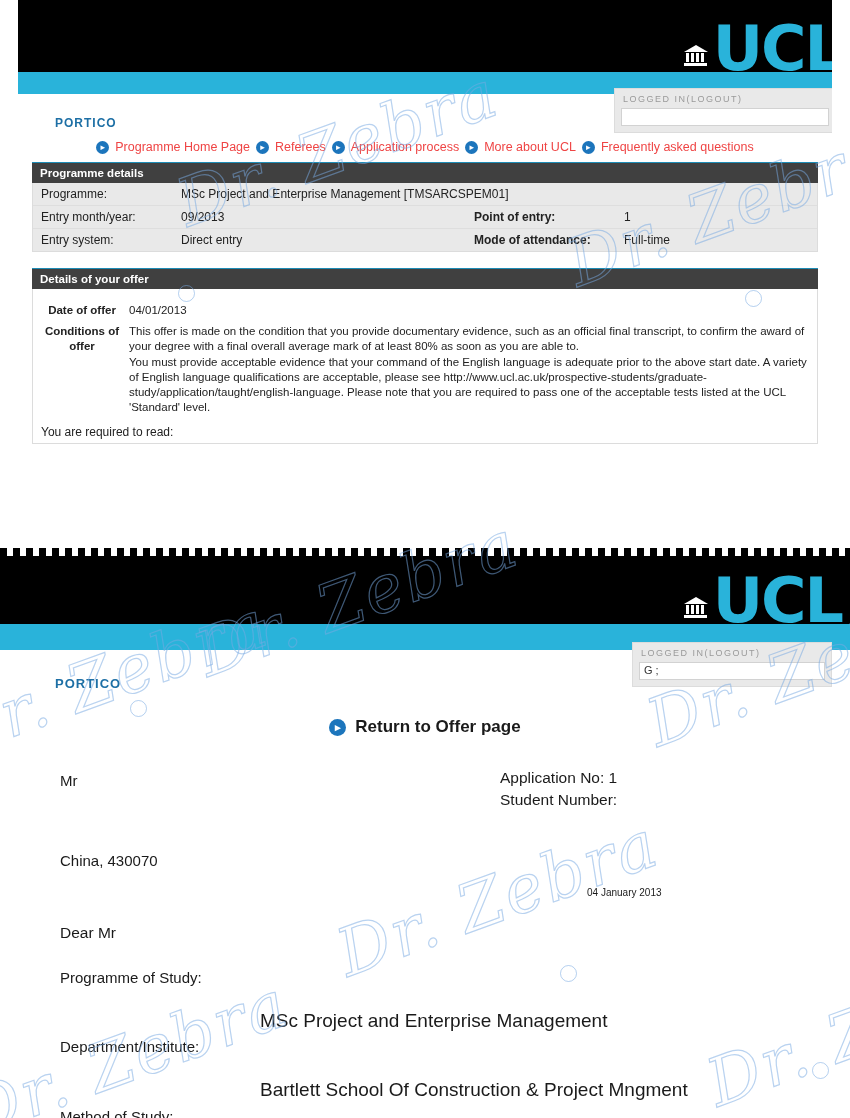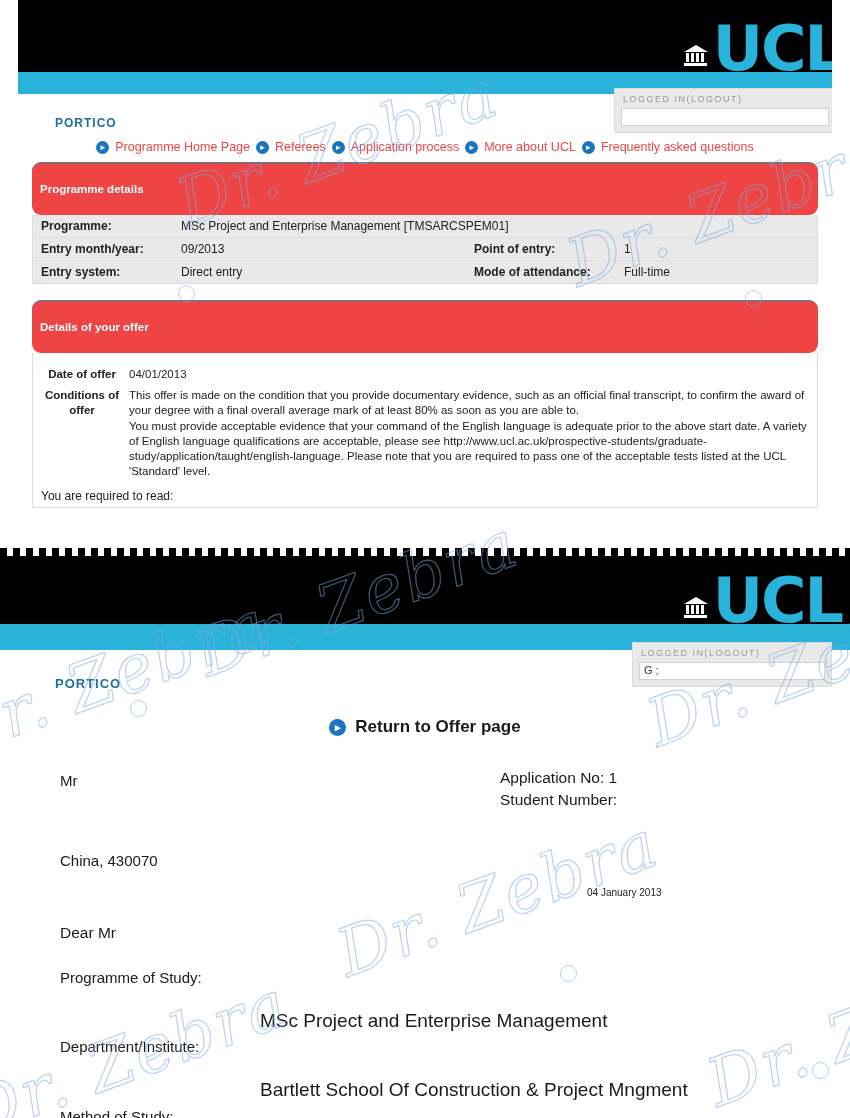--- a/index.html
+++ b/index.html
@@ -136,39 +136,38 @@
     background: #1c75bc;
     color: #fff;
     font-size: 9px;
     line-height: 13px;
     text-align: center;
     flex: none;
   }
 
   .panel { width: 786px; margin: 0 auto; }
   .panel-head {
-    background: #ef4444;
+    background: #404040;
     color: #ffffff;
     font-weight: bold;
     font-size: 11.5px;
-    padding: 20px 8px;
+    padding: 4px 8px;
     border-top: 1px solid #1d8cb5;
-    border-radius: 9px;
   }
   .panel-body { background: #e9e9e9; border: 1px solid #dcdcdc; border-top: none; }
   .row {
     display: flex;
     align-items: center;
     padding: 4px 8px;
     font-size: 12px;
     color: #222;
     border-bottom: 1px solid #dedede;
   }
   .row:last-child { border-bottom: none; }
-  .row .k { font-weight: bold; width: 140px; flex: none; }
+  .row .k { font-weight: normal; width: 140px; flex: none; }
   .row .v { flex: 1; }
   .row .k2 { font-weight: bold; width: 150px; flex: none; }
   .row .v2 { width: 185px; flex: none; }
 
   .offer-body {
     background: #ffffff;
     border: 1px solid #dcdcdc;
     border-top: none;
     font-size: 11.5px;
     color: #222;

